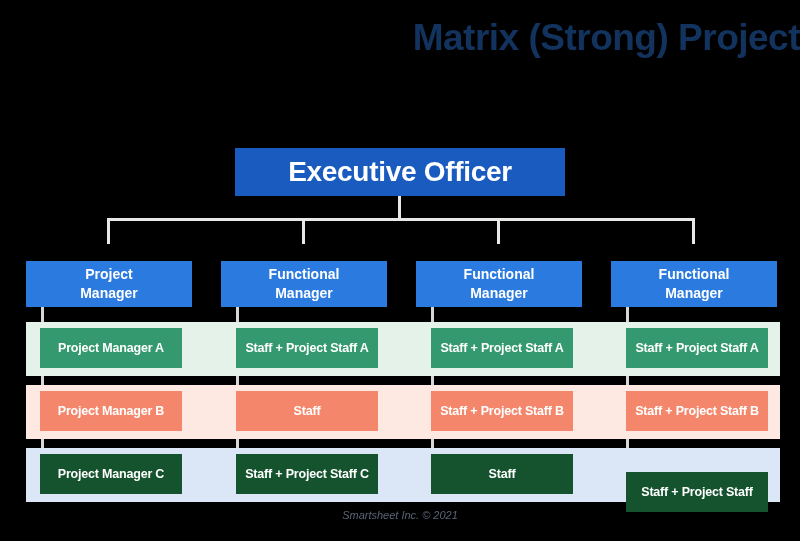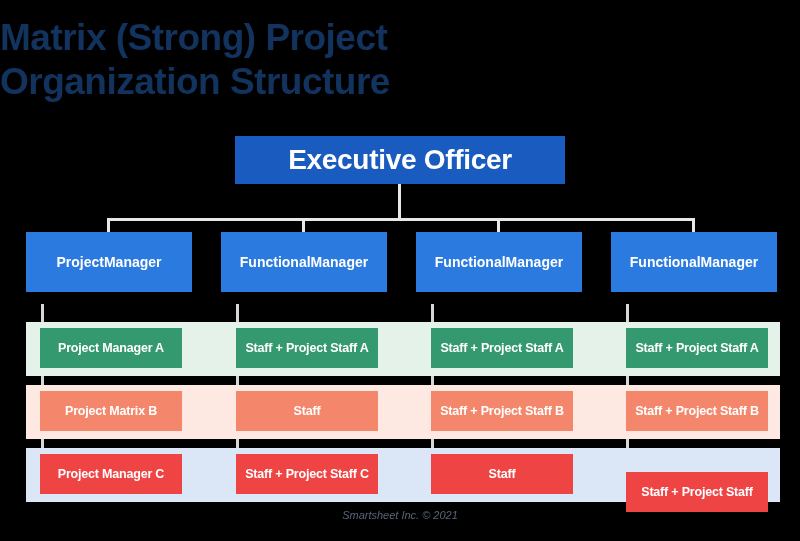--- a/index.html
+++ b/index.html
@@ -20,21 +20,21 @@
     height: 541px;
     background: #000000;
   }
 
   
   .title {
     position: absolute;
     left: 0;
     top: 16px;
     width: 800px;
-    text-align: left;
+    text-align: right;
     color: #13335f;
     font-size: 37px;
     font-weight: bold;
     line-height: 1.18;
     letter-spacing: -0.5px;
   }
   .title .line {
     display: block;
   }
 
@@ -56,43 +56,44 @@
     position: absolute;
     height: 3px;
     background: #e9e9e6;
     opacity: 0.92;
   }
 
   
   .exec-box {
     position: absolute;
     left: 235px;
-    top: 136px;
+    top: 148px;
     width: 330px;
     height: 48px;
     background: #1a5bbf;
     color: #ffffff;
     font-size: 28px;
     font-weight: bold;
     display: flex;
     align-items: center;
     justify-content: center;
     letter-spacing: -0.3px;
   }
 
   
   .mgr-box {
     position: absolute;
-    top: 232px;
-    height: 60px;
+    top: 261px;
+    height: 46px;
     background: #2a7ae0;
     color: #ffffff;
     font-size: 14px;
     font-weight: bold;
     display: flex;
+    flex-direction: column;
     align-items: center;
     justify-content: center;
     line-height: 1.35;
     text-align: center;
   }
 
   
   .band {
     position: absolute;
     left: 26px;
@@ -111,42 +112,41 @@
     align-items: center;
     justify-content: center;
     color: #ffffff;
     font-size: 12.5px;
     font-weight: bold;
     text-align: left;
     letter-spacing: -0.2px;
   }
   .staff-box.r0 { background: #34996e; }
   .staff-box.r1 { background: #f4876b; }
-  .staff-box.r2 { background: #ef4444; }
+  .staff-box.r2 { background: #14532d; }
 
   
   .footer {
     position: absolute;
     left: 0;
     top: 509px;
     width: 800px;
     text-align: center;
     font-size: 11px;
     font-style: italic;
     color: #5a6577;
   }
 </style>
 </head>
 <body>
 
 <div id="canvas">
 
   <div class="title">
     <span class="line">Matrix (Strong) Project</span>
-    <span class="line">Organization Structure</span>
   </div>
 
   <div class="conn conn-v" style="left:398px; top:184px; height:36px;"></div>
 
   <div class="conn conn-h" style="left:107px; top:218px; width:585px;"></div>
 
   <div class="conn conn-v" style="left:107px; top:218px; height:26px;"></div>
   <div class="conn conn-v" style="left:302px; top:218px; height:26px;"></div>
   <div class="conn conn-v" style="left:497px; top:218px; height:26px;"></div>
   <div class="conn conn-v" style="left:692px; top:218px; height:26px;"></div>
@@ -194,21 +194,21 @@
   <div class="mgr-box" style="left:611px; width:166px;">
     <span>Functional</span>
     <span>Manager</span>
   </div>
 
   <div class="staff-box r0" style="left:40px; top:328px; width:142px;">Project Manager A</div>
   <div class="staff-box r0" style="left:236px; top:328px; width:142px;">Staff + Project Staff A</div>
   <div class="staff-box r0" style="left:431px; top:328px; width:142px;">Staff + Project Staff A</div>
   <div class="staff-box r0" style="left:626px; top:328px; width:142px;">Staff + Project Staff A</div>
 
-  <div class="staff-box r1" style="left:40px; top:391px; width:142px;">Project Matrix B</div>
+  <div class="staff-box r1" style="left:40px; top:391px; width:142px;">Project Manager B</div>
   <div class="staff-box r1" style="left:236px; top:391px; width:142px;">Staff</div>
   <div class="staff-box r1" style="left:431px; top:391px; width:142px;">Staff + Project Staff B</div>
   <div class="staff-box r1" style="left:626px; top:391px; width:142px;">Staff + Project Staff B</div>
 
   <div class="staff-box r2" style="left:40px; top:454px; width:142px;">Project Manager C</div>
   <div class="staff-box r2" style="left:236px; top:454px; width:142px;">Staff + Project Staff C</div>
   <div class="staff-box r2" style="left:431px; top:454px; width:142px;">Staff</div>
   <div class="staff-box r2" style="left:626px; top:472px; width:142px;">Staff + Project Staff</div>
 
   <div class="footer">Smartsheet Inc. © 2021</div>

